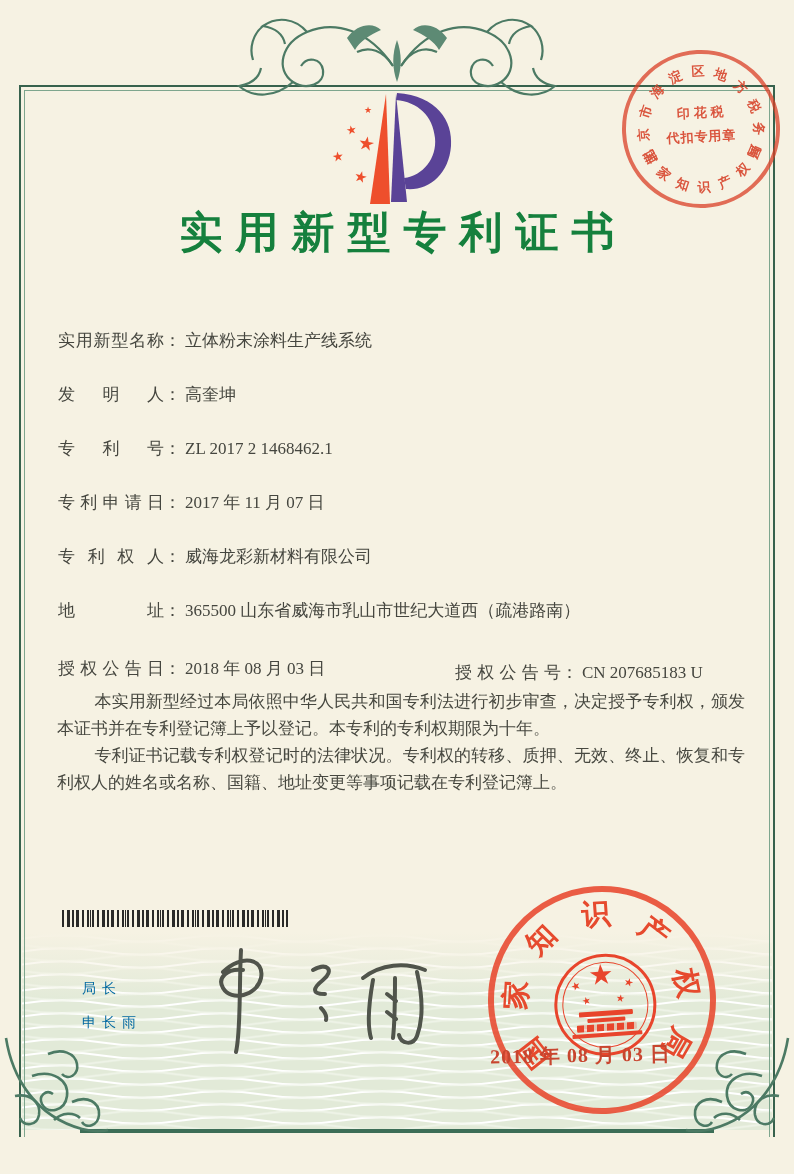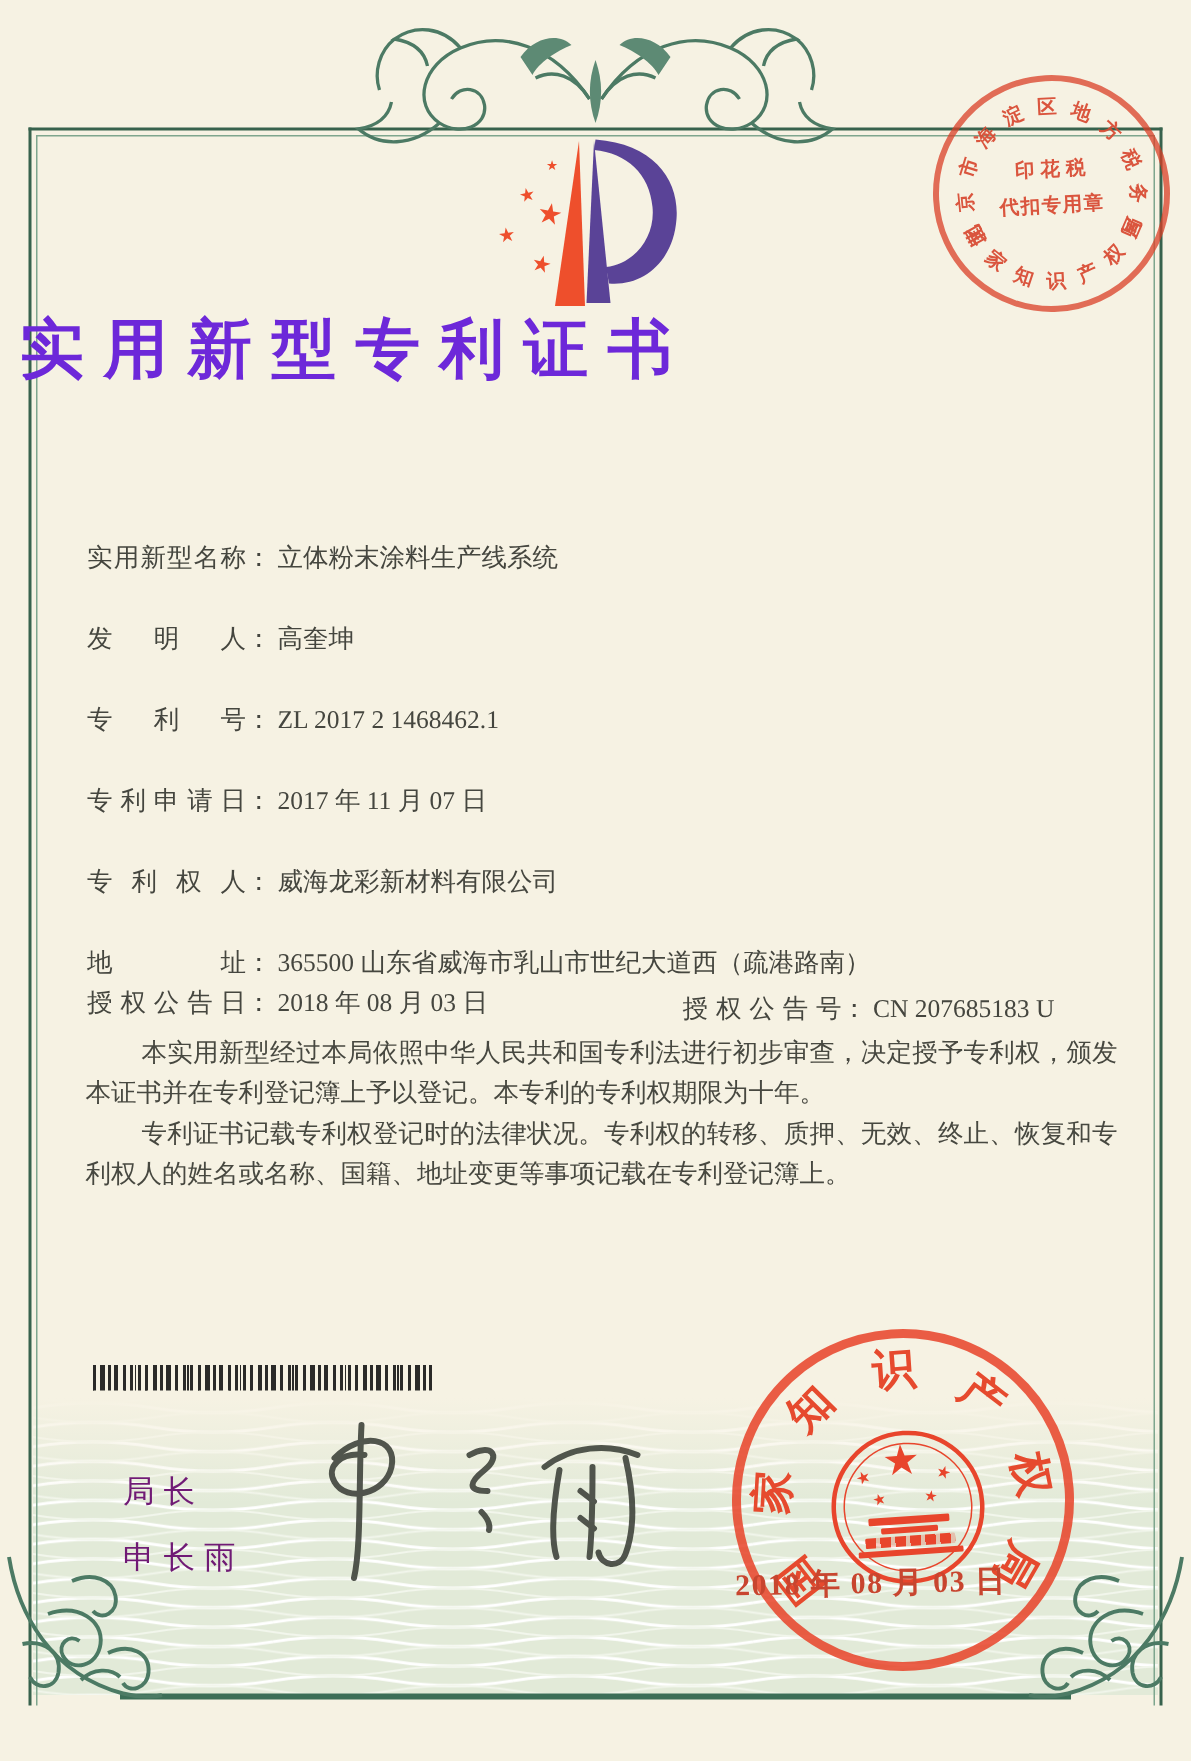--- a/index.html
+++ b/index.html
@@ -21,22 +21,22 @@
   
   .top-ornament{position:absolute;left:197px;top:8px;width:400px;height:100px;}
   .corner{position:absolute;width:108px;height:102px;}
   .corner.bl{left:2px;top:1036px;}
   .corner.br{left:684px;top:1036px;transform:scaleX(-1);}
 
   
   .cert-no{position:absolute;left:45px;top:92px;font-size:17px;letter-spacing:4px;color:#3f4140;}
   .logo{position:absolute;left:300px;top:86px;width:200px;height:124px;}
   .lstar{position:absolute;color:#ee4f2c;line-height:1;}
-  .title{position:absolute;left:0;right:0;top:204px;font-size:43px;font-weight:600;
-         letter-spacing:13px;text-indent:13px;color:#6d28d9;}
+  .title{position:absolute;left:0;right:0;top:204px;text-align:center;font-size:43px;font-weight:600;
+         letter-spacing:13px;text-indent:13px;color:#15803d;}
 
   
   .stamp{position:absolute;left:622px;top:50px;width:150px;height:150px;border-radius:50%;
          border:4px solid rgba(218,62,38,.8);transform:rotate(-3deg);opacity:.93;}
   .ring-text{position:absolute;inset:0;}
   .arc-ch{position:absolute;left:50%;top:50%;font-weight:700;line-height:1;}
   .stamp .arc-ch{font-size:13px;color:#d84a32;}
   .stamp-center{position:absolute;left:0;right:0;top:50px;text-align:center;color:#d84a32;font-weight:700;}
   .stamp-center .l1{font-size:13px;letter-spacing:4px;text-indent:4px;}
   .stamp-center .l2{font-size:13px;letter-spacing:1px;margin-top:6px;}
@@ -52,36 +52,36 @@
   .gate{position:absolute;left:0;right:0;top:52px;}
   .gate div{margin:2px auto 0;background:#e8452c;border-radius:1px;}
   .g1{width:54px;height:5px;}
   .g2{width:38px;height:4px;}
   .g3{width:60px;height:7px;background:repeating-linear-gradient(90deg,#e8452c 0 7px,rgba(232,69,44,.25) 7px 10px) !important;}
   .g4{width:70px;height:4px;}
   .seal-date{position:absolute;left:490px;top:1042px;z-index:7;font-size:20px;font-weight:700;
         color:#c8452f;letter-spacing:1px;transform:rotate(-1deg);}
 
   
-  .fields{position:absolute;left:58px;top:328px;font-size:17px;line-height:25px;color:#45463f;margin-top:31px;}
+  .fields{position:absolute;left:58px;top:328px;font-size:17px;line-height:25px;color:#45463f;}
   .frow{margin-bottom:29px;white-space:nowrap;}
   .flabel{display:inline-block;width:106px;text-align:justify;text-align-last:justify;}
   .fcolon{margin-right:4px;}
   .grant-row{position:absolute;left:58px;top:656px;font-size:17px;line-height:25px;white-space:nowrap;}
   .grant-right{position:absolute;left:397px;top:4px;white-space:nowrap;}
 
   
   .paras{position:absolute;left:57px;top:688px;width:688px;}
   .paras p{margin:0;text-indent:2.2em;text-align:justify;font-size:17px;line-height:27px;color:#474840;}
 
   
   .barcode{position:absolute;left:62px;top:910px;width:226px;height:17px;z-index:5;
       background:repeating-linear-gradient(90deg,#2a2a28 0 2px,transparent 2px 5px),
                  repeating-linear-gradient(90deg,#2a2a28 0 1px,transparent 1px 7px);}
-  .officials{position:absolute;left:82px;top:980px;z-index:5;font-size:21px;letter-spacing:6px;color:#701a75;}
+  .officials{position:absolute;left:82px;top:980px;z-index:5;font-size:14px;letter-spacing:6px;color:#0369a1;}
   .officials .name{margin-top:16px;}
   .signature{position:absolute;left:195px;top:938px;width:240px;height:120px;z-index:5;}
   .footer{position:absolute;left:0;right:0;top:1096px;text-align:center;z-index:5;
       font-size:15px;letter-spacing:2px;color:#55564f;}
 </style>
 </head>
 <body>
 
 <div class="page">
 

